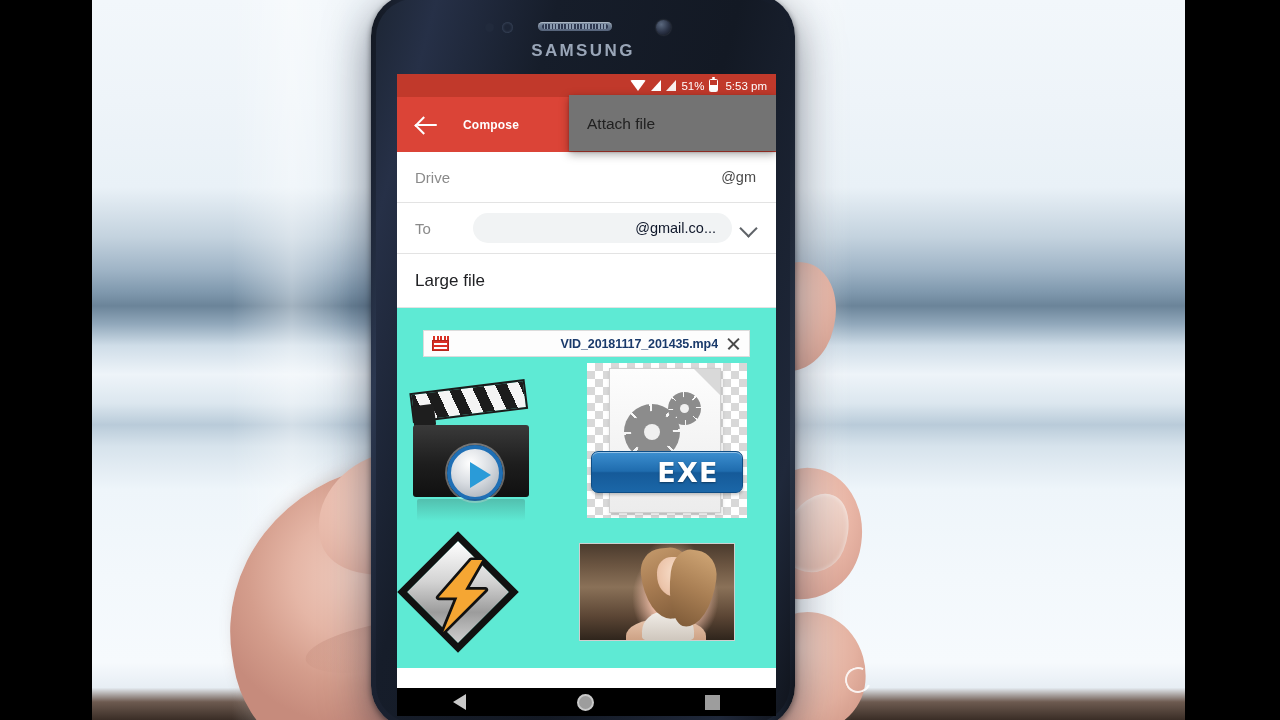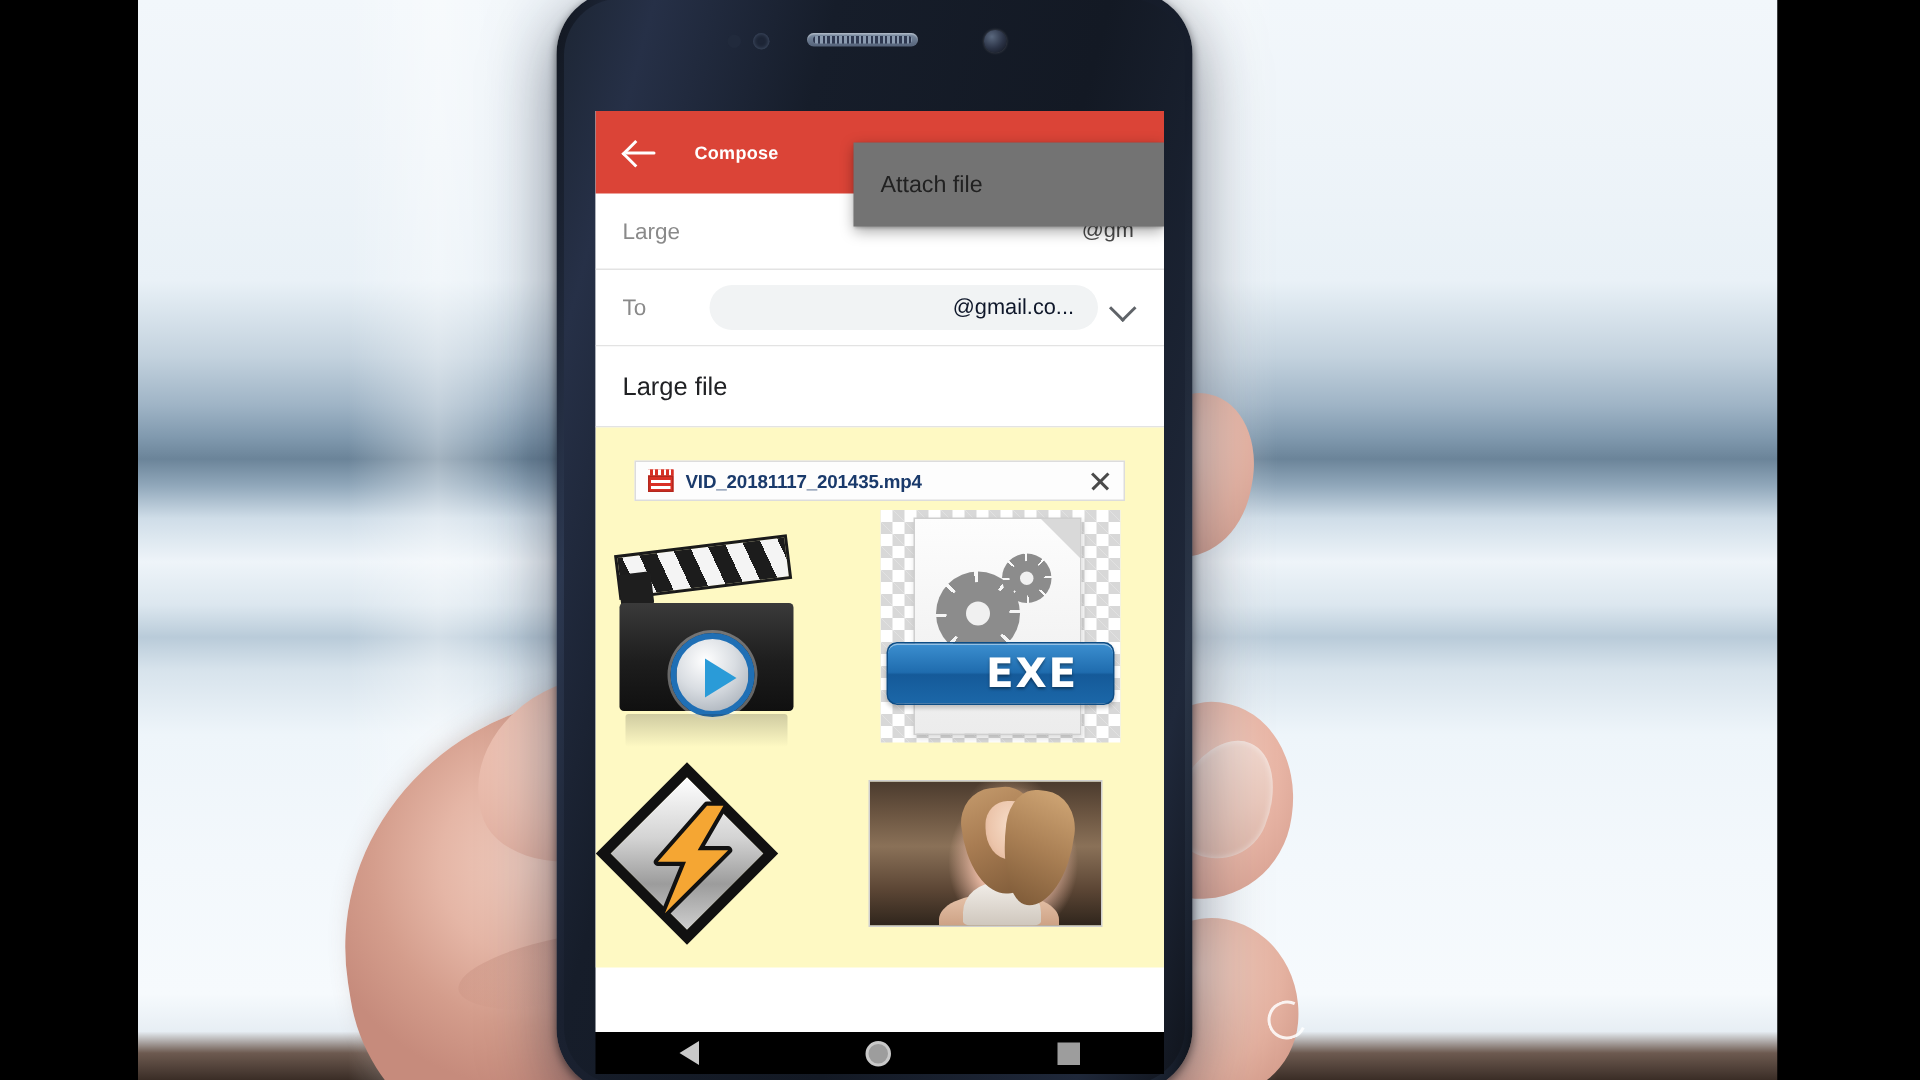--- a/index.html
+++ b/index.html
@@ -300,24 +300,25 @@
     width: 11px; height: 11px;
     border-right: 2px solid #5f6368; border-bottom: 2px solid #5f6368;
     transform: rotate(45deg);
   }
   #subject-row { height: 54px; }
   #subject-row .subject-text { color: #202124; font-size: 17px; }
 
   
   #body-area {
     position: relative;
-    background: #fef9c3;
+    background: #5eead4;
     height: 360px;
     padding-top: 22px;
     overflow: hidden;
+    text-align: right;
   }
   #attach-chip {
     margin: 0 auto;
     width: 327px; height: 27px;
     border: 1px solid #dcdcdc;
     background: #fdfdfd;
     display: flex; align-items: center;
     padding: 0 8px 0 8px;
     gap: 8px;
   }
@@ -602,35 +603,48 @@
 
   <div id="phone">
     <div id="phone-inner"></div>
 
     <div id="sensor-a"></div>
     <div id="sensor-b"></div>
     <div id="earpiece">
       <div id="earpiece-dots"></div>
     </div>
     <div id="front-cam"></div>
+    <div id="samsung-logo">SAMSUNG</div>
 
     <div id="screen">
 
+      <div id="statusbar">
+        <div class="sb-wifi"></div>
+        <div class="sb-sig-wrap">
+          <div class="sb-sig"></div>
+        </div>
+        <div class="sb-sig-wrap">
+          <div class="sb-sig dim"></div>
+        </div>
+        <div id="sb-pct">51%</div>
+        <div class="sb-batt"></div>
+        <div id="sb-time">5:53 pm</div>
+      </div>
 
       <div id="toolbar">
         <div id="back-arrow"></div>
         <div id="compose-title">Compose</div>
       </div>
 
       <div id="popup">
         <div class="popup-item">Attach file</div>
       </div>
 
       <div class="field-row" id="from-row">
-        <div class="field-label">Large</div>
+        <div class="field-label">Drive</div>
         <div class="field-value">@gm</div>
       </div>
 
       <div class="field-row" id="to-row">
         <div class="field-label">To</div>
         <div class="field-value-chip">@gmail.co...</div>
         <div id="to-chevron"></div>
       </div>
 
       <div class="field-row" id="subject-row">

